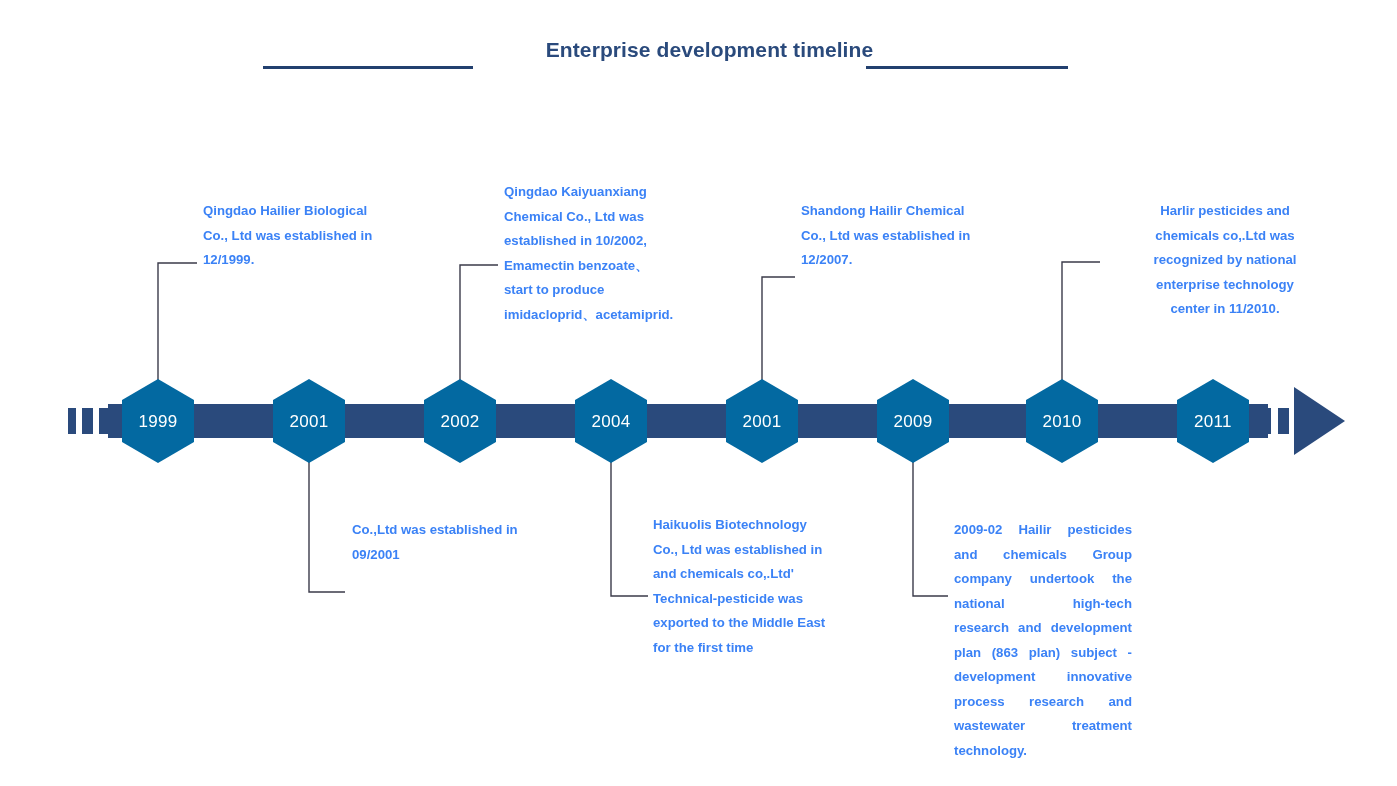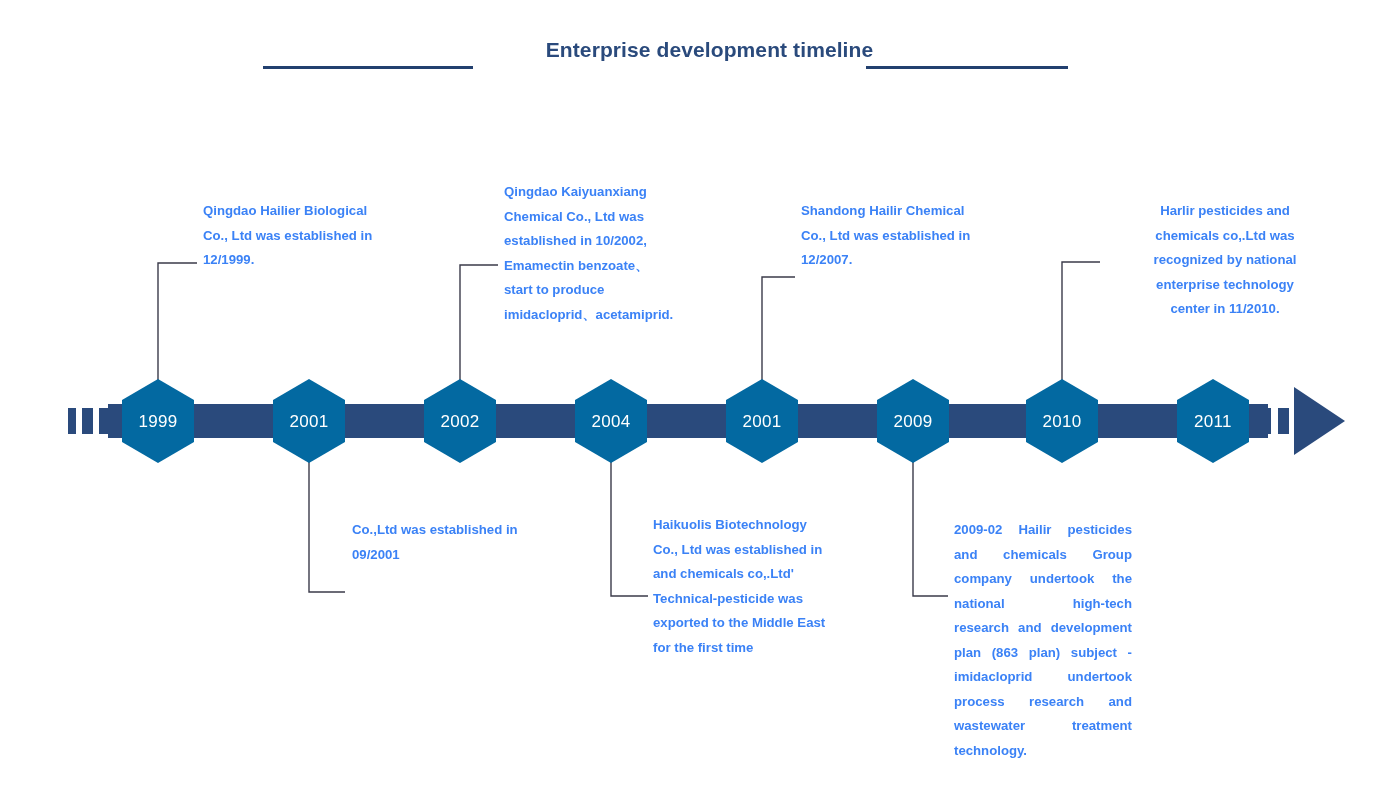--- a/index.html
+++ b/index.html
@@ -207,17 +207,17 @@
   <span class="line">for the first time</span>
 </div>
 
 <div class="callout justified" style="left:954px; top:518px; width:178px;">
   <span class="line">2009-02 Hailir pesticides</span>
   <span class="line">and chemicals Group</span>
   <span class="line">company undertook the</span>
   <span class="line">national high-tech</span>
   <span class="line">research and development</span>
   <span class="line">plan (863 plan) subject -</span>
-  <span class="line">imidacloprid undertook</span>
+  <span class="line">development innovative</span>
   <span class="line">process research and</span>
   <span class="line">wastewater treatment</span>
   <span class="line last">technology.</span>
 </div>
 
 </body></html>

